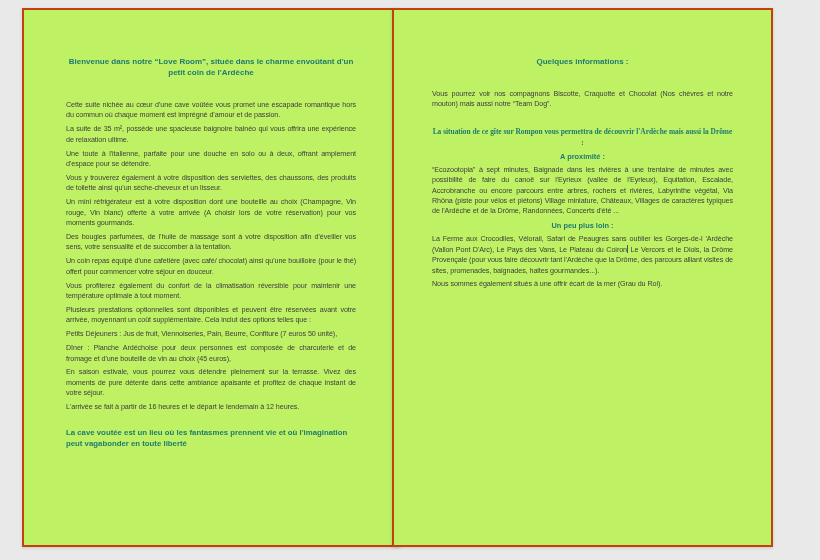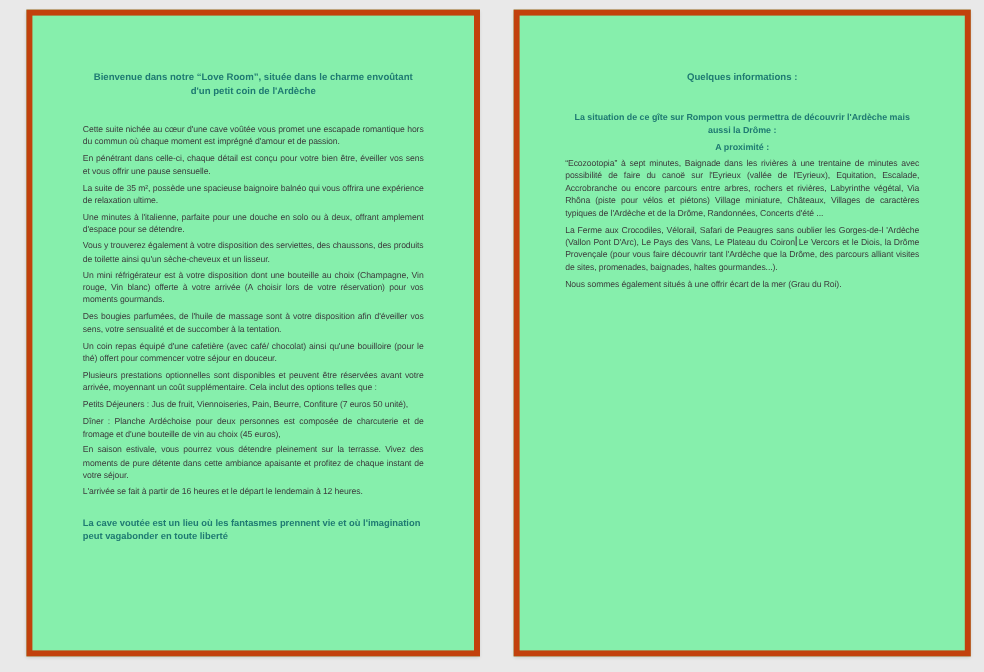--- a/index.html
+++ b/index.html
@@ -12,75 +12,77 @@
   body{
     width:820px;height:560px;
     background:var(--bg);
     font-family:"Liberation Sans","DejaVu Sans",sans-serif;
   }
   .canvas{
     position:relative;width:820px;height:560px;
     background:var(--bg);overflow:hidden;
   }
   .page{
-    position:absolute;top:8px;height:539px;background:#86efac;
-    border:5px solid #c2410c;
+    position:absolute;top:8px;height:539px;background:#bef264;
+    border:2px solid #c2410c;
     box-shadow:0 1px 3px rgba(0,0,0,0.14);
     overflow:hidden;
   }
   .page1{left:22px;width:378px;padding:46px 42px 0;}
-  .page2{left:428px;width:381px;padding:46px 38px 0;}
+  .page2{left:392px;width:381px;padding:46px 38px 0;}
   .doc-title{
     font-size:8px;font-weight:bold;color:var(--teal);
     text-align:center;line-height:11px;margin:0 0 22px;
   }
   p.body{
     font-size:7.2px;letter-spacing:-0.08px;line-height:10.4px;
     color:var(--ink);text-align:justify;margin:0 0 3.5px;
   }
   .subhead{
     font-size:7.4px;font-weight:bold;color:var(--teal);
     text-align:center;line-height:11px;margin:0 0 3px;
   }
-  .mt-lg{margin-top:16px;}
+  .mt-lg{margin-top:16px;font-family:Liberation Serif, serif;}
   .mt-sm{margin-top:3px;}
   .closing{
     margin-top:14px;font-size:7.8px;font-weight:bold;color:var(--teal);
     line-height:11px;
   }
   .caret{
     display:inline-block;width:1px;height:8px;background:#555;
     vertical-align:-1px;
   }
 </style>
 </head>
 <body>
 
 <div class="canvas">
 
   <div class="page page1">
     <h1 class="doc-title">Bienvenue dans notre “Love Room”, située dans le charme envoûtant d'un petit coin de l'Ardèche</h1>
     <p class="body">Cette suite nichée au cœur d'une cave voûtée vous promet une escapade romantique hors du commun où chaque moment est imprégné d'amour et de passion.</p>
-    <p class="body">En pénétrant dans celle-ci, chaque détail est conçu pour votre bien être, éveiller vos sens et vous offrir une pause sensuelle.</p>
     <p class="body">La suite de 35 m², possède une spacieuse baignoire balnéo qui vous offrira une expérience de relaxation ultime.</p>
-    <p class="body">Une minutes à l'italienne, parfaite pour une douche en solo ou à deux, offrant amplement d'espace pour se détendre.</p>
+    <p class="body">Une toute à l'italienne, parfaite pour une douche en solo ou à deux, offrant amplement d'espace pour se détendre.</p>
     <p class="body">Vous y trouverez également à votre disposition des serviettes, des chaussons, des produits de toilette ainsi qu'un sèche-cheveux et un lisseur.</p>
     <p class="body">Un mini réfrigérateur est à votre disposition dont une bouteille au choix (Champagne, Vin rouge, Vin blanc) offerte à votre arrivée (A choisir lors de votre réservation) pour vos moments gourmands.</p>
     <p class="body">Des bougies parfumées, de l'huile de massage sont à votre disposition afin d'éveiller vos sens, votre sensualité et de succomber à la tentation.</p>
     <p class="body">Un coin repas équipé d'une cafetière (avec café/ chocolat) ainsi qu'une bouilloire (pour le thé) offert pour commencer votre séjour en douceur.</p>
+    <p class="body">Vous profiterez également du confort de la climatisation réversible pour maintenir une température optimale à tout moment.</p>
     <p class="body">Plusieurs prestations optionnelles sont disponibles et peuvent être réservées avant votre arrivée, moyennant un coût supplémentaire. Cela inclut des options telles que :</p>
     <p class="body">Petits Déjeuners : Jus de fruit, Viennoiseries, Pain, Beurre, Confiture (7 euros 50 unité),</p>
     <p class="body">Dîner :  Planche Ardéchoise pour deux personnes est composée de charcuterie et de fromage et d'une bouteille de vin au choix (45 euros),</p>
     <p class="body">En saison estivale, vous pourrez vous détendre pleinement sur la terrasse. Vivez des moments de pure détente dans cette ambiance apaisante et profitez de chaque instant de votre séjour.</p>
     <p class="body">L'arrivée se fait à partir de 16 heures et le départ le lendemain à 12 heures.</p>
     <p class="closing">La cave voutée est un lieu où les fantasmes prennent vie et où l'imagination peut vagabonder en toute liberté</p>
   </div>
 
   <div class="page page2">
     <h1 class="doc-title">Quelques informations :</h1>
+    <p class="body">Vous pourrez voir nos compagnons Biscotte, Craquotte et Chocolat (Nos chèvres et notre mouton) mais aussi notre “Team Dog”.</p>
     <p class="subhead mt-lg">La situation de ce gîte sur Rompon vous permettra de découvrir l'Ardèche mais aussi la Drôme :</p>
     <p class="subhead">A proximité :</p>
     <p class="body">“Ecozootopia” à sept minutes, Baignade dans les rivières à une trentaine de minutes avec possibilité de faire du canoë sur l'Eyrieux (vallée de l'Eyrieux), Equitation, Escalade, Accrobranche ou encore parcours entre arbres, rochers et rivières, Labyrinthe végétal, Via Rhôna (piste pour vélos et piétons) Village miniature, Châteaux, Villages de caractères typiques de l'Ardèche et de la Drôme, Randonnées, Concerts d'été ...</p>
+    <p class="subhead mt-sm">Un peu plus loin :</p>
     <p class="body"><span>La Ferme aux Crocodiles, Vélorail, Safari de Peaugres sans oublier les Gorges-de-l 'Ardèche (Vallon Pont D'Arc), Le Pays des Vans, Le Plateau du Coiron</span><span class="caret"></span><span> Le Vercors et le Diois, la Drôme Provençale (pour vous faire découvrir tant l'Ardèche que la Drôme, des parcours alliant visites de sites, promenades, baignades, haltes gourmandes...).</span></p>
     <p class="body mt-sm">Nous sommes également situés à une offrir écart de la mer (Grau du Roi).</p>
   </div>
 
 </div>
 
 </body></html>

